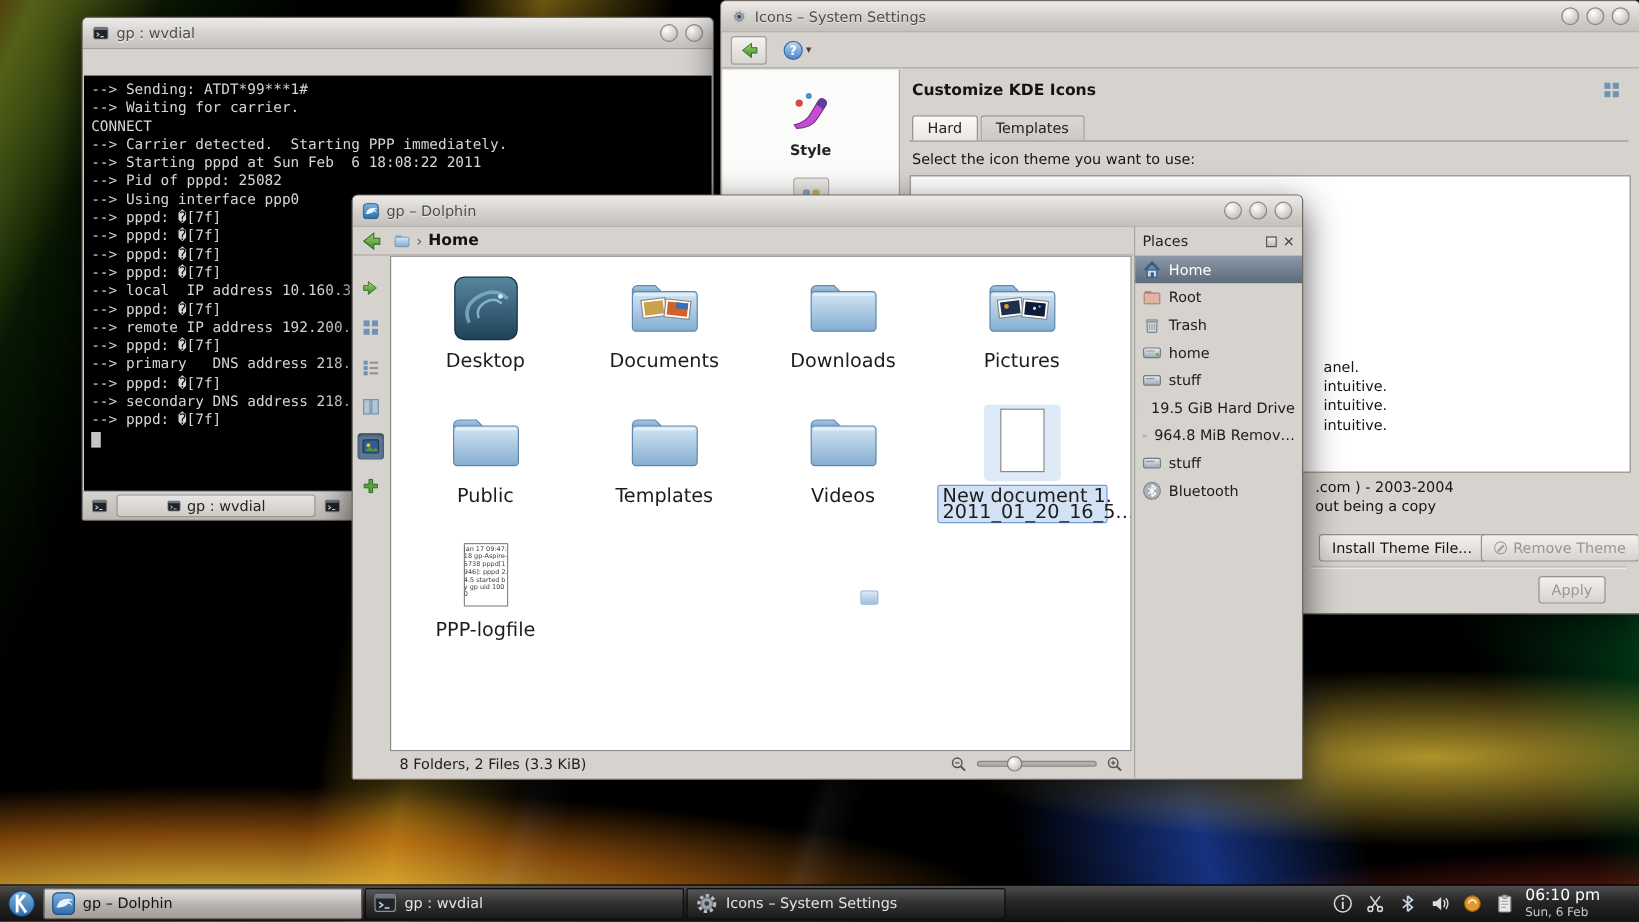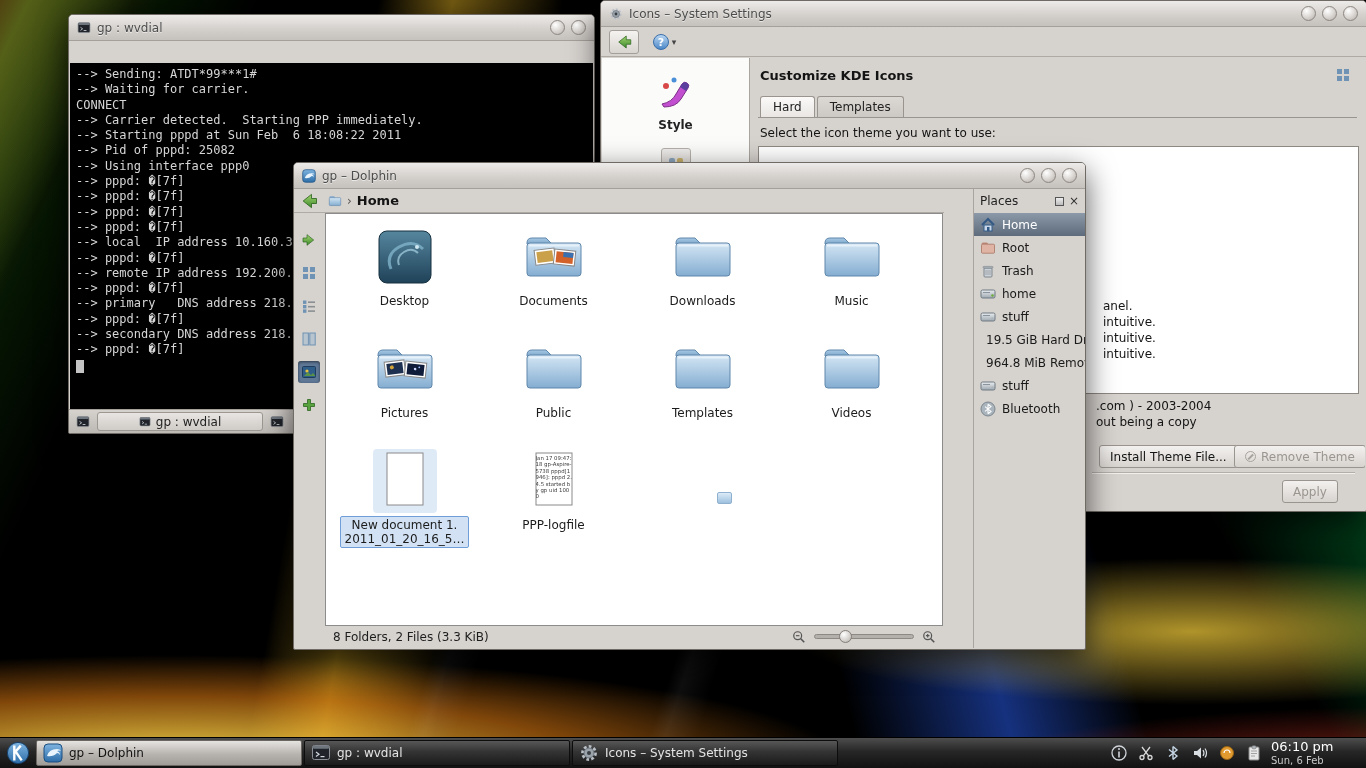--- a/index.html
+++ b/index.html
@@ -90,33 +90,33 @@
   .crumb-sep{color:#555;font-size:12px;}
   .crumb-label{font-weight:bold;color:#141414;}
   .dp-tools{position:absolute;left:0;top:50px;width:30px;bottom:25px;display:flex;flex-direction:column;align-items:center;padding-top:16px;gap:11px;}
   .dtool{width:22px;height:22px;display:flex;align-items:center;justify-content:center;border-radius:3px;}
   .dtool.pressed{background:#5f7896;box-shadow:inset 0 1px 3px rgba(0,0,0,.55);}
   .dview{position:absolute;left:31px;top:50px;width:618px;height:413px;background:#fff;border:1px solid #8c8c8c;
     display:flex;flex-wrap:wrap;align-content:flex-start;padding:6px 4px;overflow:hidden;}
   .cell{width:149px;height:112px;display:flex;flex-direction:column;align-items:center;}
   .icon-wrap{width:64px;height:64px;margin-top:5px;position:relative;border-radius:4px;}
   .cell.selected .icon-wrap{background:rgba(140,180,225,.28);}
-  .cell .label{font-size:12px;color:#1c1c1c;text-align:center;margin-top:3px;line-height:14px;padding:1px 4px;max-width:142px;border:1px solid transparent;}
+  .cell .label{font-size:16px;color:#1c1c1c;text-align:center;margin-top:3px;line-height:14px;padding:1px 4px;max-width:142px;border:1px solid transparent;}
   .cell.selected .label{border:1px solid #6f9ed9;background:#d2e2f4;border-radius:2px;}
   .label-line{display:block;white-space:nowrap;}
   .preview-txt{position:absolute;left:14px;top:6px;width:37px;height:49px;font-size:5.4px;line-height:6.4px;color:#3c3c3c;
     overflow:hidden;word-break:break-all;pointer-events:none;}
   .ghost-icon{position:absolute;left:391px;top:278px;width:15px;height:12px;border:1px solid #8fb0cf;border-radius:2px;
     background:linear-gradient(#dcebf8,#9dc0de);}
   .dp-status{position:absolute;left:31px;right:141px;bottom:0;height:25px;display:flex;align-items:center;gap:8px;padding:0 8px;font-size:12px;color:#1e1e1e;}
   .status-spacer{flex:1;}
   .zoom-slider{width:100px;height:5px;background:#b3afab;border:1px solid #8e8882;border-radius:3px;position:relative;}
   .zoom-handle{position:absolute;left:24px;top:-5px;width:13px;height:13px;border-radius:50%;border:1px solid #857f79;
     background:radial-gradient(circle at 35% 30%,#fff,#ccc8c4 70%,#a7a19b);}
-  .dp-places{position:absolute;top:26px;right:0;width:112px;bottom:1px;border-left:1px solid #aaa49e;display:flex;flex-direction:column;background:#d6d2ce;}
+  .dp-places{position:absolute;top:26px;right:0;width:140px;bottom:1px;border-left:1px solid #aaa49e;display:flex;flex-direction:column;background:#d6d2ce;}
   .pl-header{height:24px;display:flex;align-items:center;gap:5px;padding:0 6px;font-size:12px;color:#222;}
   .ph-label{flex:1;}
   .ph-float{width:9px;height:9px;border:1px solid #555;background:linear-gradient(#eee,#bbb);}
   .ph-close{font-size:12px;color:#333;line-height:1;}
   .pl-row{height:23px;display:flex;align-items:center;gap:6px;padding:0 6px;font-size:12px;color:#1a1a1a;white-space:nowrap;overflow:hidden;}
   .pl-row.selected{background:linear-gradient(#8c99a8,#5d6b7c);color:#fff;}
 
   
   .taskbar{position:absolute;left:0;right:0;bottom:0;height:31px;display:flex;align-items:center;gap:3px;padding:0 3px;
     background:linear-gradient(#4d4d4d,#262626 45%,#121212);border-top:1px solid #000;z-index:50;}
@@ -609,34 +609,20 @@
           </span>
           <span class="label">
             <span class="label-line">Downloads</span>
             <span class="label-line"></span>
           </span>
         </div>
         <div class="cell">
           <span class="icon-wrap">
             <span style="position:absolute;inset:0;">
               <svg class="sic">
-                <use href="#sym-folder"></use>
-              </svg>
-            </span>
-            <span class="preview-txt"></span>
-          </span>
-          <span class="label">
-            <span class="label-line">Music</span>
-            <span class="label-line"></span>
-          </span>
-        </div>
-        <div class="cell">
-          <span class="icon-wrap">
-            <span style="position:absolute;inset:0;">
-              <svg class="sic">
                 <use href="#sym-folder-pics"></use>
               </svg>
             </span>
             <span class="preview-txt"></span>
           </span>
           <span class="label">
             <span class="label-line">Pictures</span>
             <span class="label-line"></span>
           </span>
         </div>

